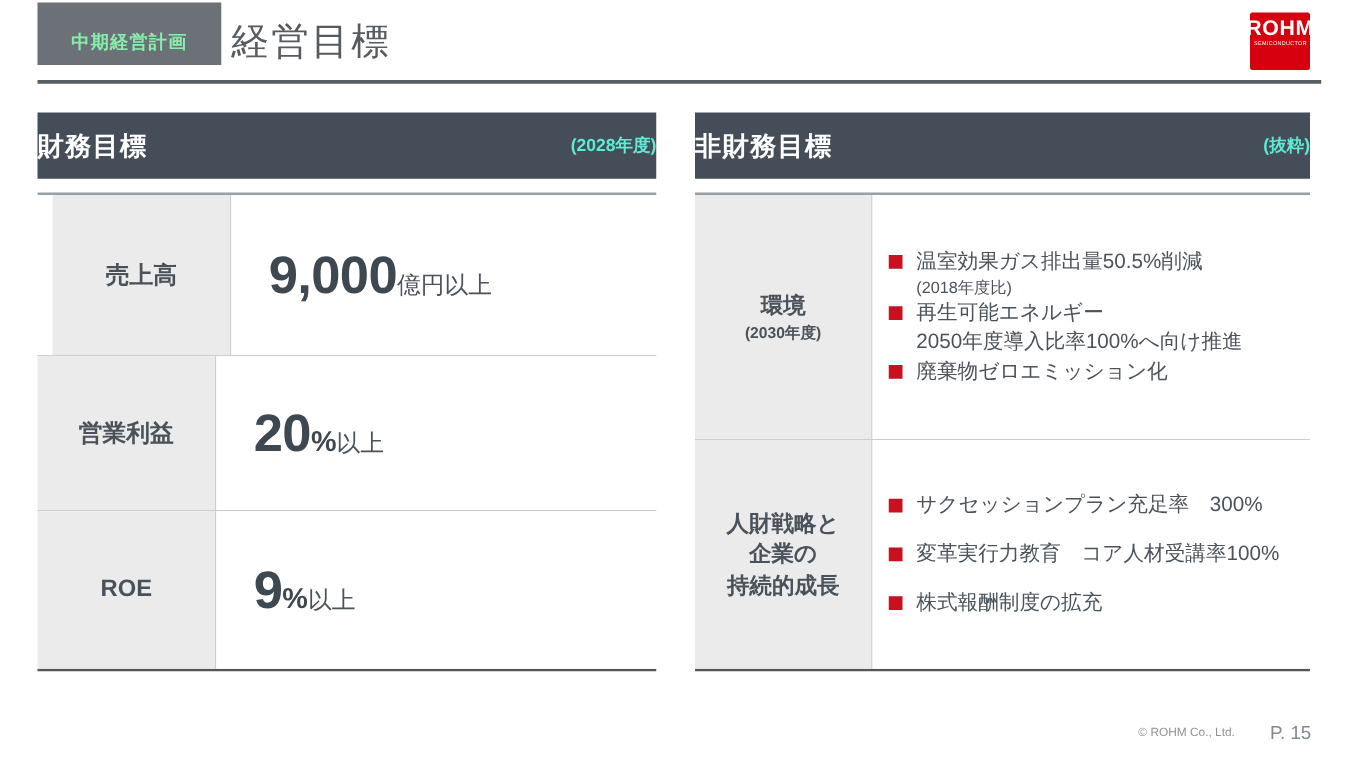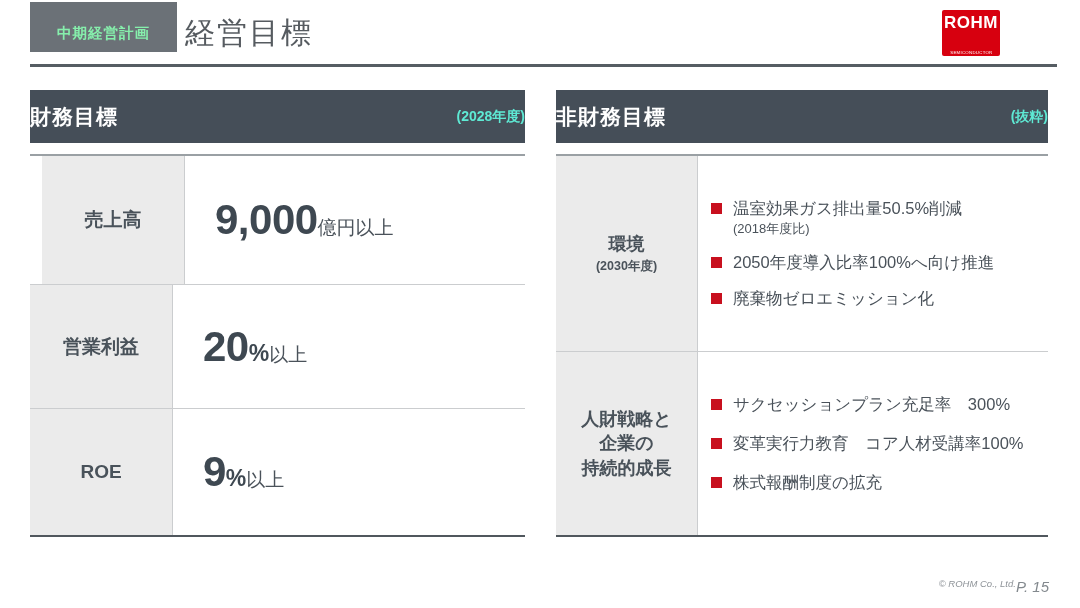--- a/index.html
+++ b/index.html
@@ -22,24 +22,24 @@
     padding-bottom:9px;
   }
   .badge span { color:#86efac; font-size:14.5px; font-weight:700; letter-spacing:1px; }
 
   .page-title {
     position:absolute; left:185px; top:13px;
     font-size:30px; font-weight:400; color:#565b60; letter-spacing:2px;
   }
 
   .logo {
-    position:absolute; left:942px; top:10px;
-    width:58px; height:46px;
+    position:absolute; left:1000px; top:10px;
+    width:48px; height:46px;
     background:#d7000f; border-radius:2px;
-    display:flex; flex-direction:column; align-items:center; justify-content:space-between;
+    display:flex; flex-direction:column; align-items:center; justify-content:flex-start;
     padding-top:4px;
   }
   .logo .brand {
     color:#ffffff; font-weight:700; font-size:17px; letter-spacing:0.5px; line-height:1;
   }
   .logo .subbrand {
     color:#ffffff; font-size:6px; letter-spacing:0.4px; white-space:nowrap;
     transform:scale(0.72); transform-origin:center top; margin-top:2px;
   }
 
@@ -89,34 +89,34 @@
     width:142px; background:#ebebeb; border-right:1px solid #cbcdcf;
     display:flex; flex-direction:column; align-items:center; justify-content:center;
   }
   .n-label .lab-main { font-size:18px; font-weight:700; color:#49525a; line-height:1.35; text-align:center; }
   .n-label .lab-note { font-size:12.5px; font-weight:700; color:#4a525a; margin-top:2px; }
   .n-content {
     flex:1; background:#ffffff;
     display:flex; flex-direction:column; justify-content:center;
     padding-left:13px; padding-right:6px;
   }
-  .n-content.env { gap:13px; }
+  .n-content.env { }
   .n-content.hr  { gap:16px; }
   .bullet { display:flex; align-items:flex-start; }
   .sq {
     flex:none; width:11px; height:11px; background:#c8101e;
     margin-top:6px; margin-right:11px; display:inline-block;
   }
   .b-text { font-size:16.5px; color:#4a525a; line-height:1.4; }
   .b-note { font-size:13px; color:#4a525a; line-height:1.3; margin-top:1px; }
 
   
   .footer {
     position:absolute; right:31px; bottom:13px;
-    display:flex; align-items:flex-start; font-style:italic;
+    display:flex; align-items:center; gap:28px;
   }
   .copyright { font-size:9.5px; color:#8e9398; }
   .pagenum   { font-size:15px; color:#83898e; }
 </style>
 </head>
 <body>
 
 <div class="badge">
   <span>中期経営計画</span>
 </div>
@@ -195,20 +195,21 @@
         <div class="bullet">
           <span class="sq"></span>
           <span>
             <span class="b-text">温室効果ガス排出量50.5%削減</span>
             <div class="b-note">(2018年度比)</div>
           </span>
         </div>
         <div class="bullet">
           <span class="sq"></span>
           <span>
+            <div class="b-text">再生可能エネルギー</div>
             <div class="b-text">2050年度導入比率100%へ向け推進</div>
           </span>
         </div>
         <div class="bullet">
           <span class="sq"></span>
           <span class="b-text">廃棄物ゼロエミッション化</span>
         </div>
       </div>
     </div>
 

